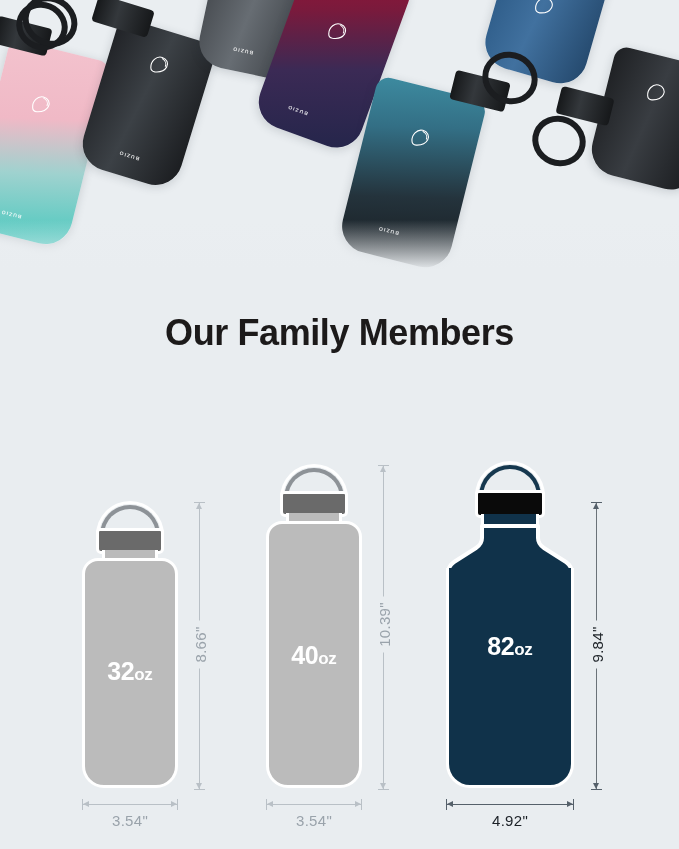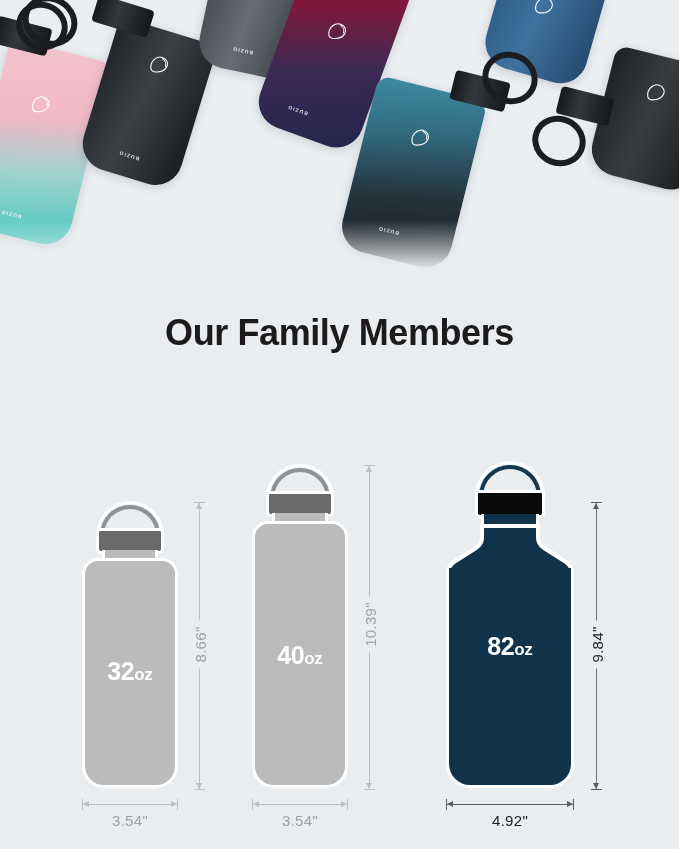--- a/index.html
+++ b/index.html
@@ -328,21 +328,21 @@
 
     <div class="dim-h" style="left:4px; top:364px; width:96px;">
       <div class="tick-l"></div>
       <div class="tick-r"></div>
       <div class="arrow-left"></div>
       <div class="arrow-right"></div>
     </div>
     <div class="dim-h-label" style="left:-28px; top:372px;">3.54"</div>
   </div>
 
-  <div class="spec" style="left:248px; top:0px; width:180px; height:400px;">
+  <div class="spec" style="left:262px; top:0px; width:180px; height:400px;">
 
     <div class="handle" style="left:22px; top:28px; width:60px; height:34px;
                 border-width:4px; border-color:#8d9297;
                 border-radius:30px 30px 0 0; background:#e9edf0;"></div>
     <div style="position:absolute; left:18px; top:24px; width:68px; height:38px;
                 border:3px solid #ffffff; border-bottom:none;
                 border-radius:34px 34px 0 0; box-sizing:border-box;"></div>
 
     <div class="cap" style="left:18px; top:51px; width:68px; height:26px;
                 background:#6a6a6a; border:3px solid #ffffff; border-radius:4px 4px 5px 5px;"></div>

